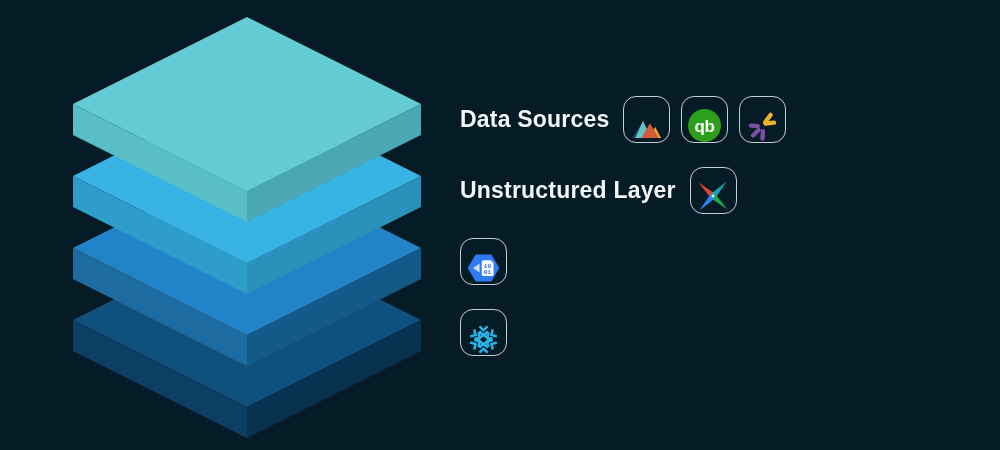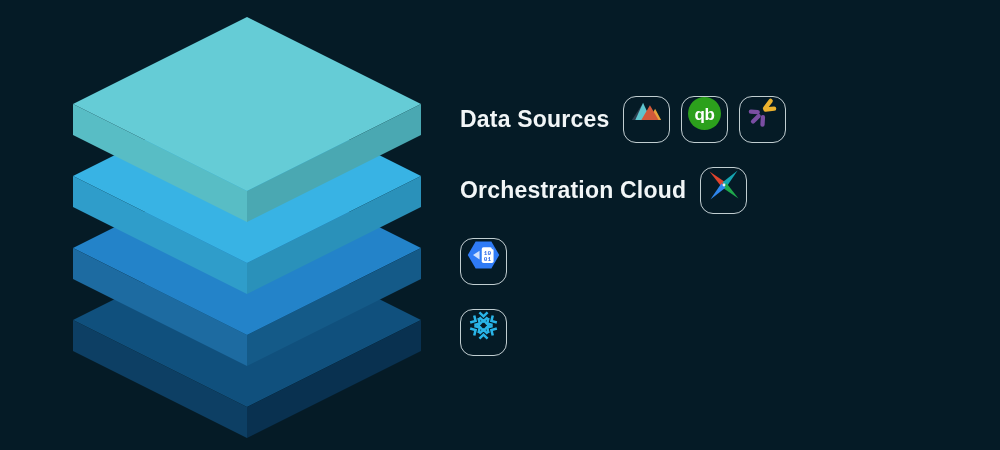--- a/index.html
+++ b/index.html
@@ -18,21 +18,21 @@
   .row-3 { top:237.5px; }
   .row-4 { top:308.5px; }
   .row-label {
     font-weight:700; font-size:23px; color:#f2f6f7;
     letter-spacing:.2px; white-space:nowrap; margin-right:3px;
   }
   .tile {
     width:47px; height:47px; box-sizing:border-box;
     border:1.5px solid rgba(227,237,240,.85);
     border-radius:13px;
-    display:flex; align-items:flex-start; justify-content:center;
+    display:flex; align-items:flex-end; justify-content:center;
     background:transparent;
   }
 </style>
 </head>
 <body>
 
 <div class="canvas">
 
   <svg class="stack-svg" width="460" height="450" viewBox="0 0 460 450">
 
@@ -86,21 +86,21 @@
         </g>
         <g fill="none" stroke-width="5" stroke-linecap="round" stroke="#ecb22e">
           <line x1="27.5" y1="4.5" x2="21" y2="13"></line>
           <line x1="21.5" y1="14.5" x2="31.5" y2="13.5"></line>
         </g>
       </svg>
     </div>
   </div>
 
   <div class="row row-2">
-    <span class="row-label">Orchestration Cloud</span>
+    <span class="row-label">Unstructured Layer</span>
     <div class="tile">
       <svg width="34" height="34" viewBox="-20 -20 40 40">
         <polygon points="-17,-16 2,-3 -3,2" fill="#e0432d"></polygon>
         <polygon points="16,-17 3,2 -2,-3" fill="#15a5b2"></polygon>
         <polygon points="17,16 -2,3 3,-2" fill="#1fa94c"></polygon>
         <polygon points="-16,17 -3,-2 2,3" fill="#2e86ee"></polygon>
         <circle cx="0" cy="0" r="1.7" fill="#e8f4f8"></circle>
       </svg>
     </div>
   </div>

